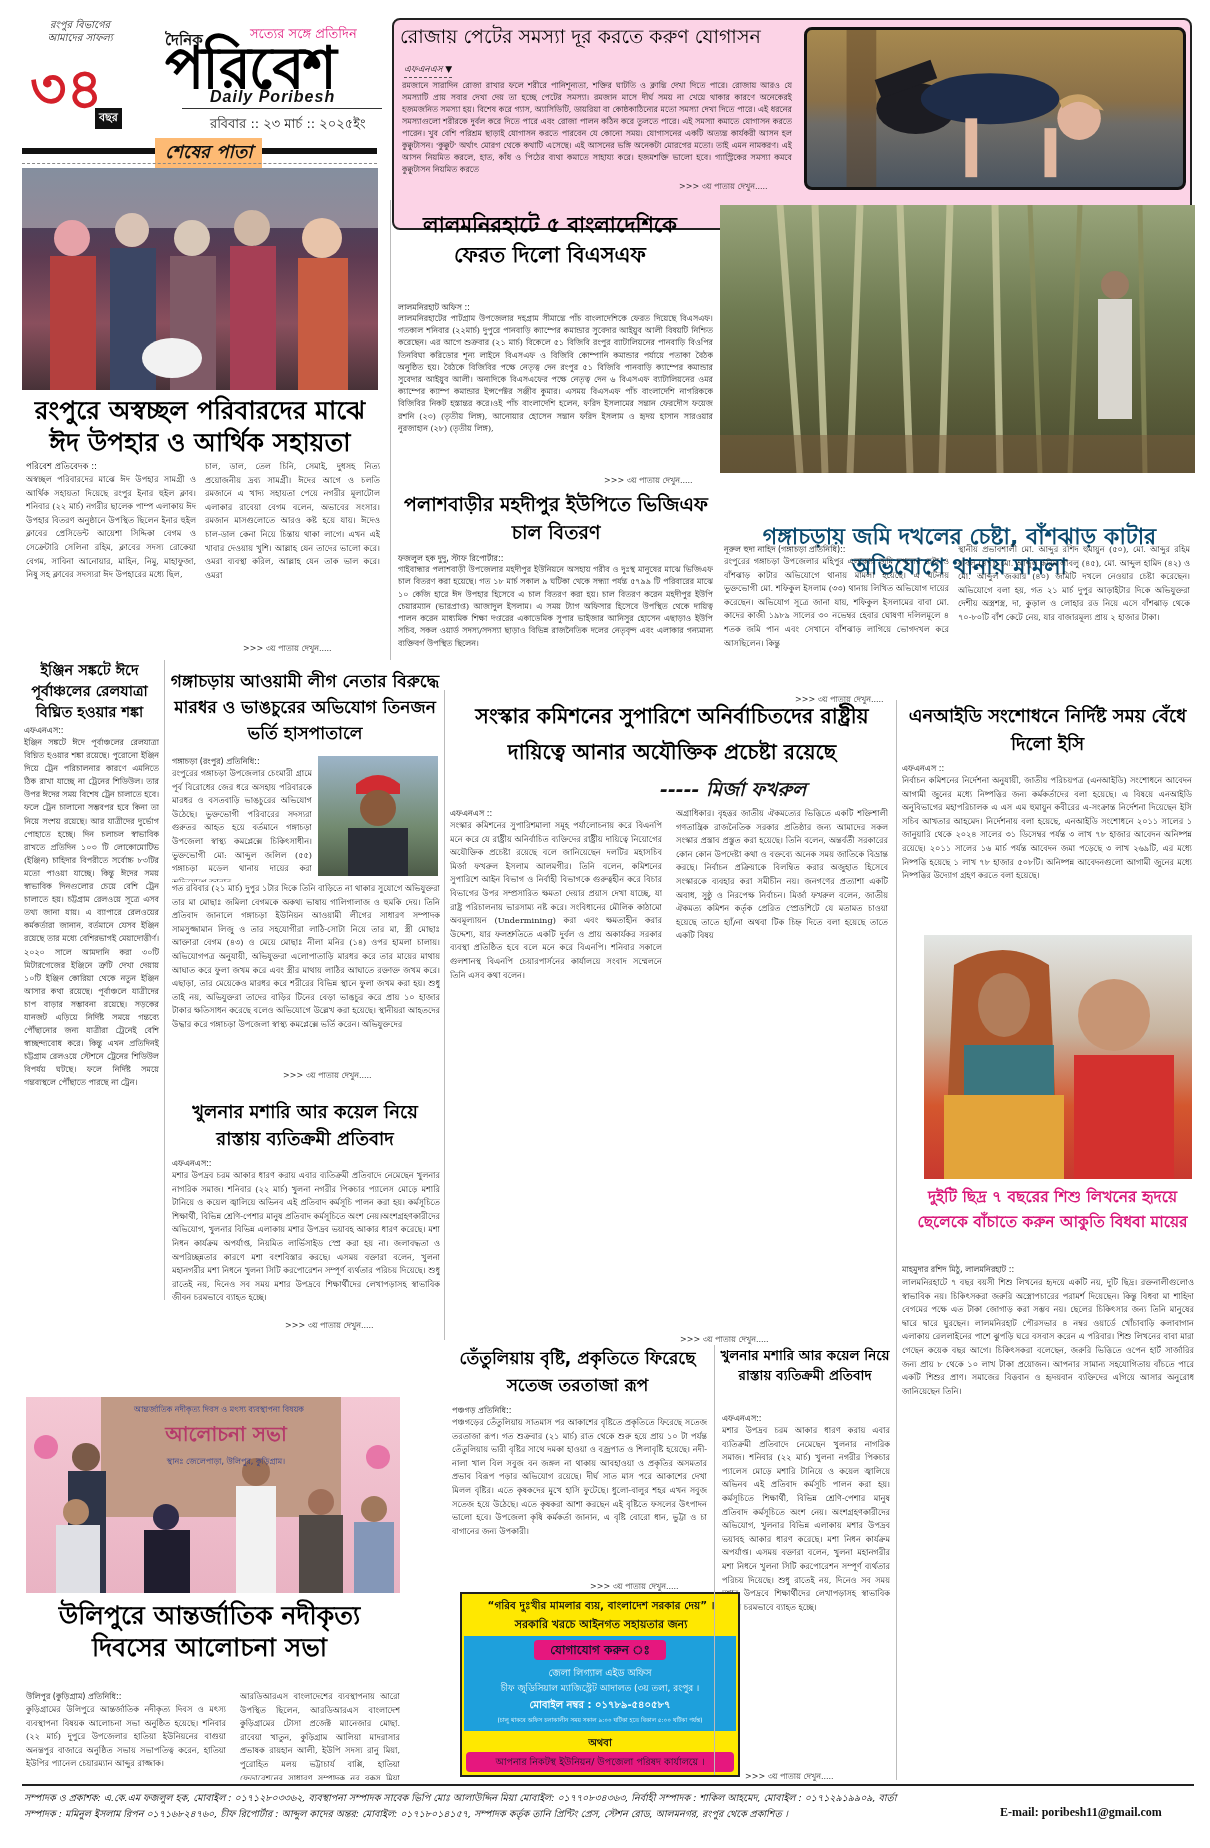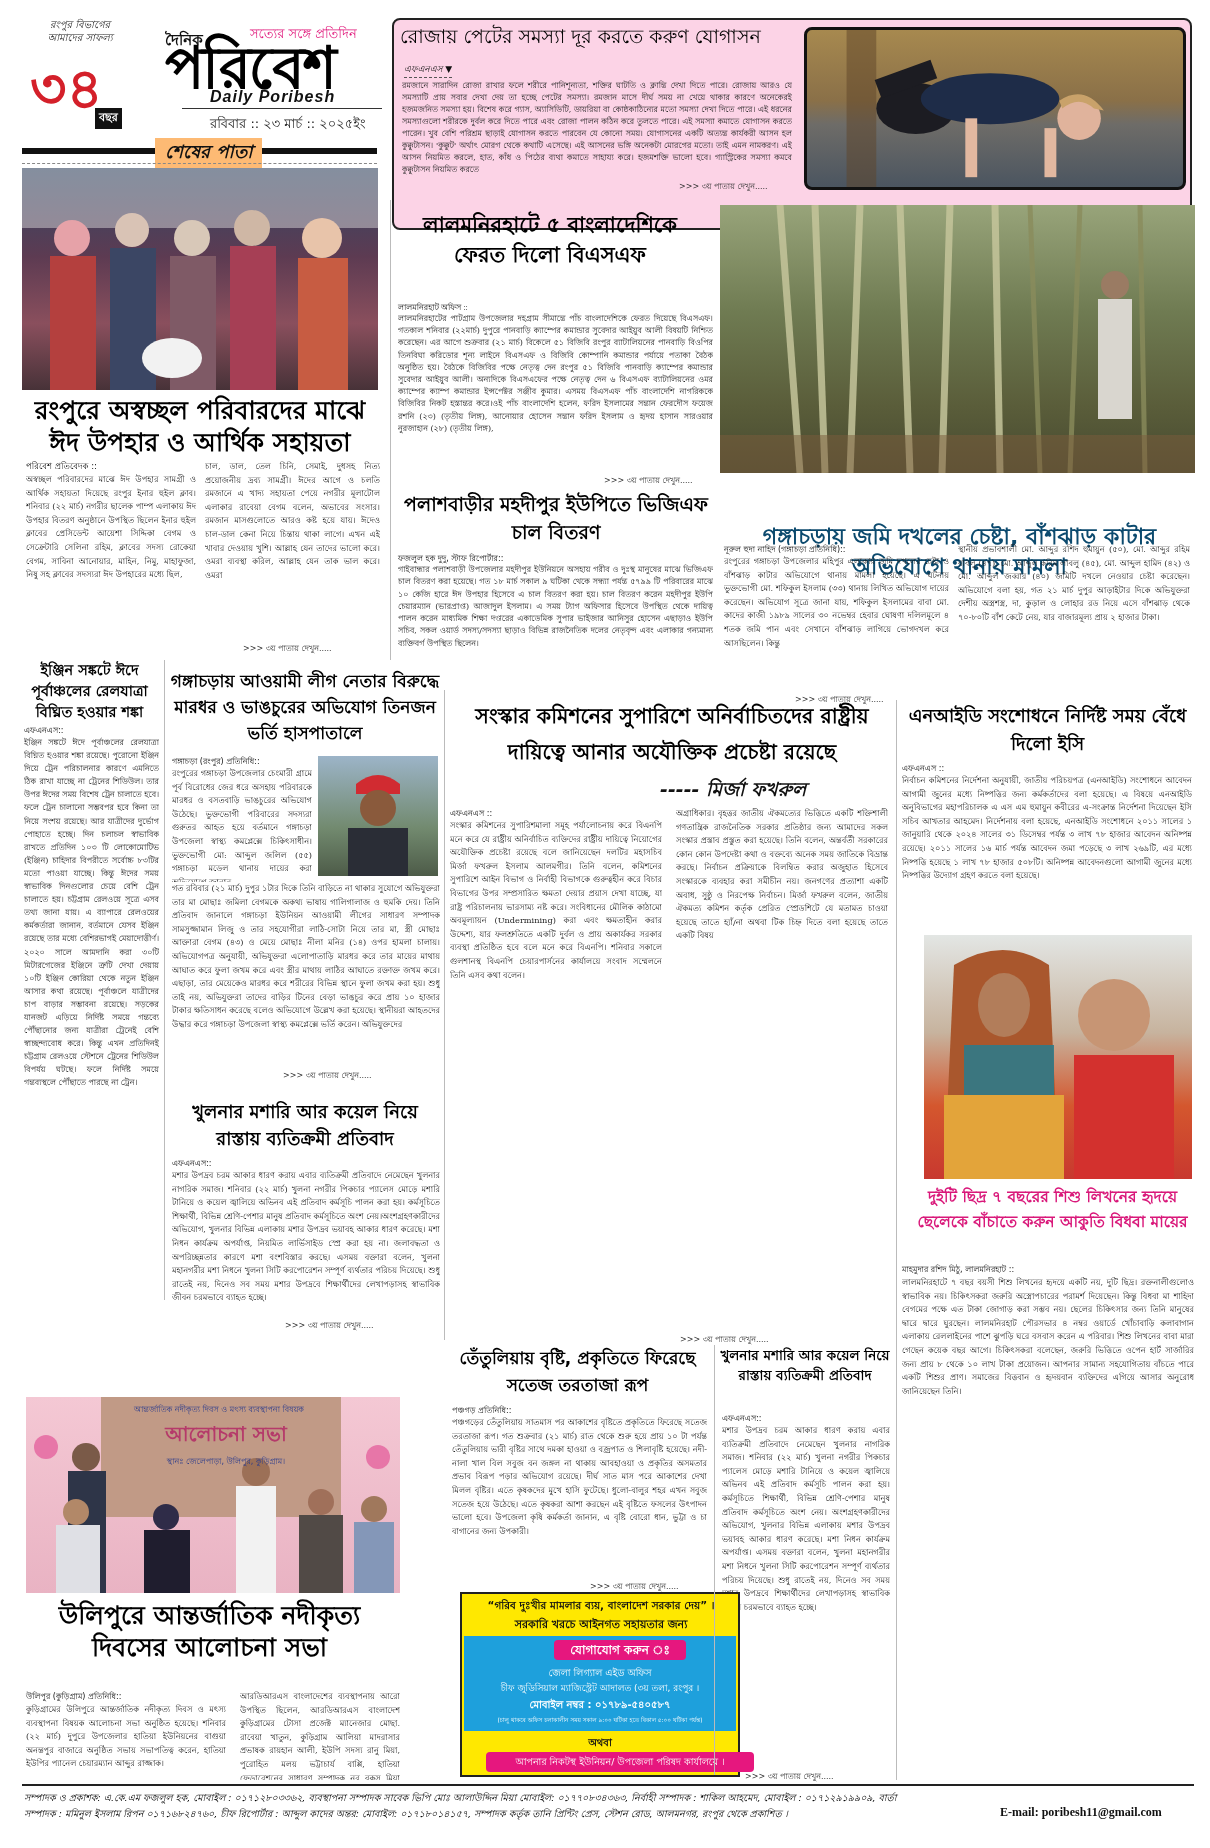--- a/index.html
+++ b/index.html
@@ -17,21 +17,21 @@
   .anniv-badge { background: #111; color: #fff; font-size: 11px; padding: 1px 4px; font-weight: bold; }
   .brand-small { font-size: 15px; font-weight: bold; }
   .brand-big { font-family: "DejaVu Sans", sans-serif; font-weight: bold; font-size: 58px; letter-spacing: -2px; line-height: 60px; color: #000; }
   .brand-en { font-family: "Liberation Sans", sans-serif; font-weight: bold; font-style: italic; font-size: 16px; letter-spacing: 1px; }
   .slogan { color: #e0167a; font-size: 13px; }
   .dateline { font-size: 13px; color: #222; }
   .section-bar { font-size: 18px; font-style: italic; font-weight: bold; background: #fdba74; padding: 0 10px; }
   .pink-box { background: #fcd3e6; border: 2px solid #222; border-radius: 8px; }
   .ad-box { background: #ffe800; border: 2px solid #222; }
   .ad-blue { background: #1ea0dc; }
-  .ad-pill { background: #e6177e; color: #ffffff; border-radius: 4px; margin-left: 20px; }
+  .ad-pill { background: #e6177e; color: #0f172a; border-radius: 4px; }
   .footer-text { font-family: "DejaVu Sans", sans-serif; font-style: italic; font-size: 9.5px; line-height: 15px; color: #000; white-space: nowrap; }
   .col-rule { background: #bbb; width: 1px; }
   .red { color: #0c4a6e; margin-top: 44px; }
   .magenta { color: #d9187a; }
 </style>
 </head>
 <body>
 
 <div class="abs" style="left:0;top:0;width:385px;height:170px;">
   <div class="abs tag-small" style="left:20px;top:18px;width:120px;">
@@ -88,21 +88,21 @@
     <ellipse cx="150" cy="190" rx="30" ry="20" fill="#f2f2f2"></ellipse>
   </svg>
 </div>
 <div class="abs hl" style="left:22px;top:395px;width:356px;font-size:25px;line-height:32px;">রংপুরে অস্বচ্ছল পরিবারদের মাঝে ঈদ উপহার ও আর্থিক সহায়তা</div>
 <div class="abs" style="left:26px;top:460px;font-size:8.5px;">পরিবেশ প্রতিবেদক ::</div>
 <div class="abs body-text" style="left:26px;top:473px;width:170px;height:160px;">অস্বচ্ছল পরিবারদের মাঝে ঈদ উপহার সামগ্রী ও আর্থিক সহায়তা দিয়েছে রংপুর ইনার হুইল ক্লাব। শনিবার (২২ মার্চ) নগরীর ছালেক পাম্প এলাকায় ঈদ উপহার বিতরণ অনুষ্ঠানে উপস্থিত ছিলেন ইনার হুইল ক্লাবের প্রেসিডেন্ট আয়েশা সিদ্দিকা বেগম ও সেক্রেটারি সেলিনা রহিম, ক্লাবের সদস্য রোকেয়া বেগম, সাবিনা আনোয়ার, মাহিন, নিমু, মাহাফুজা, নিষু সহ ক্লাবের সদস্যরা ঈদ উপহারের মধ্যে ছিল,</div>
 <div class="abs body-text" style="left:205px;top:460px;width:175px;height:160px;">চাল, ডাল, তেল চিনি, সেমাই, দুধসহ নিত্য প্রয়োজনীয় দ্রব্য সামগ্রী। ঈদের আগে ও চলতি রমজানে এ খাদ্য সহায়তা পেয়ে নগরীর মূলাটোল এলাকার রাবেয়া বেগম বলেন, অভাবের সংসার। রমজান মাসগুলোতে আরও কষ্ট হয়ে যায়। ঈদেও চাল-ডাল কেনা নিয়ে চিন্তায় থাকা লাগে। এখন এই খাবার দেওয়ায় খুশি। আল্লাহ যেন তাদের ভালো করে। ওমরা ব্যবস্থা করিল, আল্লাহ যেন তাক ভাল করে। ওমরা</div>
 <div class="abs cont" style="left:243px;top:642px;font-size:8px;">&gt;&gt;&gt; ৩য় পাতায় দেখুন.....</div>
 
 <div class="abs hl" style="left:400px;top:210px;width:300px;font-size:21px;line-height:30px;">লালমনিরহাটে ৫ বাংলাদেশিকে ফেরত দিলো বিএসএফ</div>
-<div class="abs" style="left:398px;top:301px;font-size:8px;font-family:Liberation Serif, serif;">লালমনিরহাট অফিস ::</div>
+<div class="abs" style="left:398px;top:301px;font-size:8px;">লালমনিরহাট অফিস ::</div>
 <div class="abs body-text" style="left:398px;top:313px;width:315px;height:168px;font-size:8px;line-height:12.2px;">লালমনিরহাটের পাটগ্রাম উপজেলার দহগ্রাম সীমান্তে পাঁচ বাংলাদেশিকে ফেরত দিয়েছে বিএসএফ। গতকাল শনিবার (২২মার্চ) দুপুরে পানবাড়ি ক্যাম্পের কমান্ডার সুবেদার আইয়ুব আলী বিষয়টি নিশ্চিত করেছেন। এর আগে শুক্রবার (২১ মার্চ) বিকেলে ৫১ বিজিবি রংপুর ব্যাটালিয়নের পানবাড়ি বিওপির তিনবিঘা করিডোর শূন্য লাইনে বিএসএফ ও বিজিবি কোম্পানি কমান্ডার পর্যায়ে পতাকা বৈঠক অনুষ্ঠিত হয়। বৈঠকে বিজিবির পক্ষে নেতৃত্ব দেন রংপুর ৫১ বিজিবি পানবাড়ি ক্যাম্পের কমান্ডার সুবেদার আইয়ুব আলী। অন্যদিকে বিএসএফের পক্ষে নেতৃত্ব দেন ৬ বিএসএফ ব্যাটালিয়নের ওমর ক্যাম্পের ক্যাম্প কমান্ডার ইন্সপেক্টর সঞ্জীব কুমার। এসময় বিএসএফ পাঁচ বাংলাদেশি নাগরিককে বিজিবির নিকট হস্তান্তর করে।ওই পাঁচ বাংলাদেশি হলেন, ফরিদ ইসলামের সন্তান ফেরদৌস ফয়েজ রশনি (২৩) (তৃতীয় লিঙ্গ), আনোয়ার হোসেন সন্তান ফরিদ ইসলাম ও হৃদয় হাসান সারওয়ার নুরজাহান (২৮) (তৃতীয় লিঙ্গ),</div>
 <div class="abs cont" style="left:600px;top:474px;font-size:8px;background:#fff;padding-left:4px;">&gt;&gt;&gt; ৩য় পাতায় দেখুন.....</div>
 
 <div class="abs photo" style="left:720px;top:205px;width:475px;height:268px;background:linear-gradient(180deg,#98a47a 0%,#6f7b52 40%,#5a5d3a 75%,#474a30 100%);">
   <svg width="100%" height="100%" viewBox="0 0 475 268" preserveAspectRatio="none">
     <g stroke="#c5c59b" stroke-width="7" opacity="0.85">
       <line x1="60" y1="0" x2="80" y2="268"></line>
         <line x1="95" y1="0" x2="105" y2="268"></line>
         <line x1="140" y1="0" x2="130" y2="268"></line>
       <line x1="180" y1="0" x2="190" y2="268"></line>

